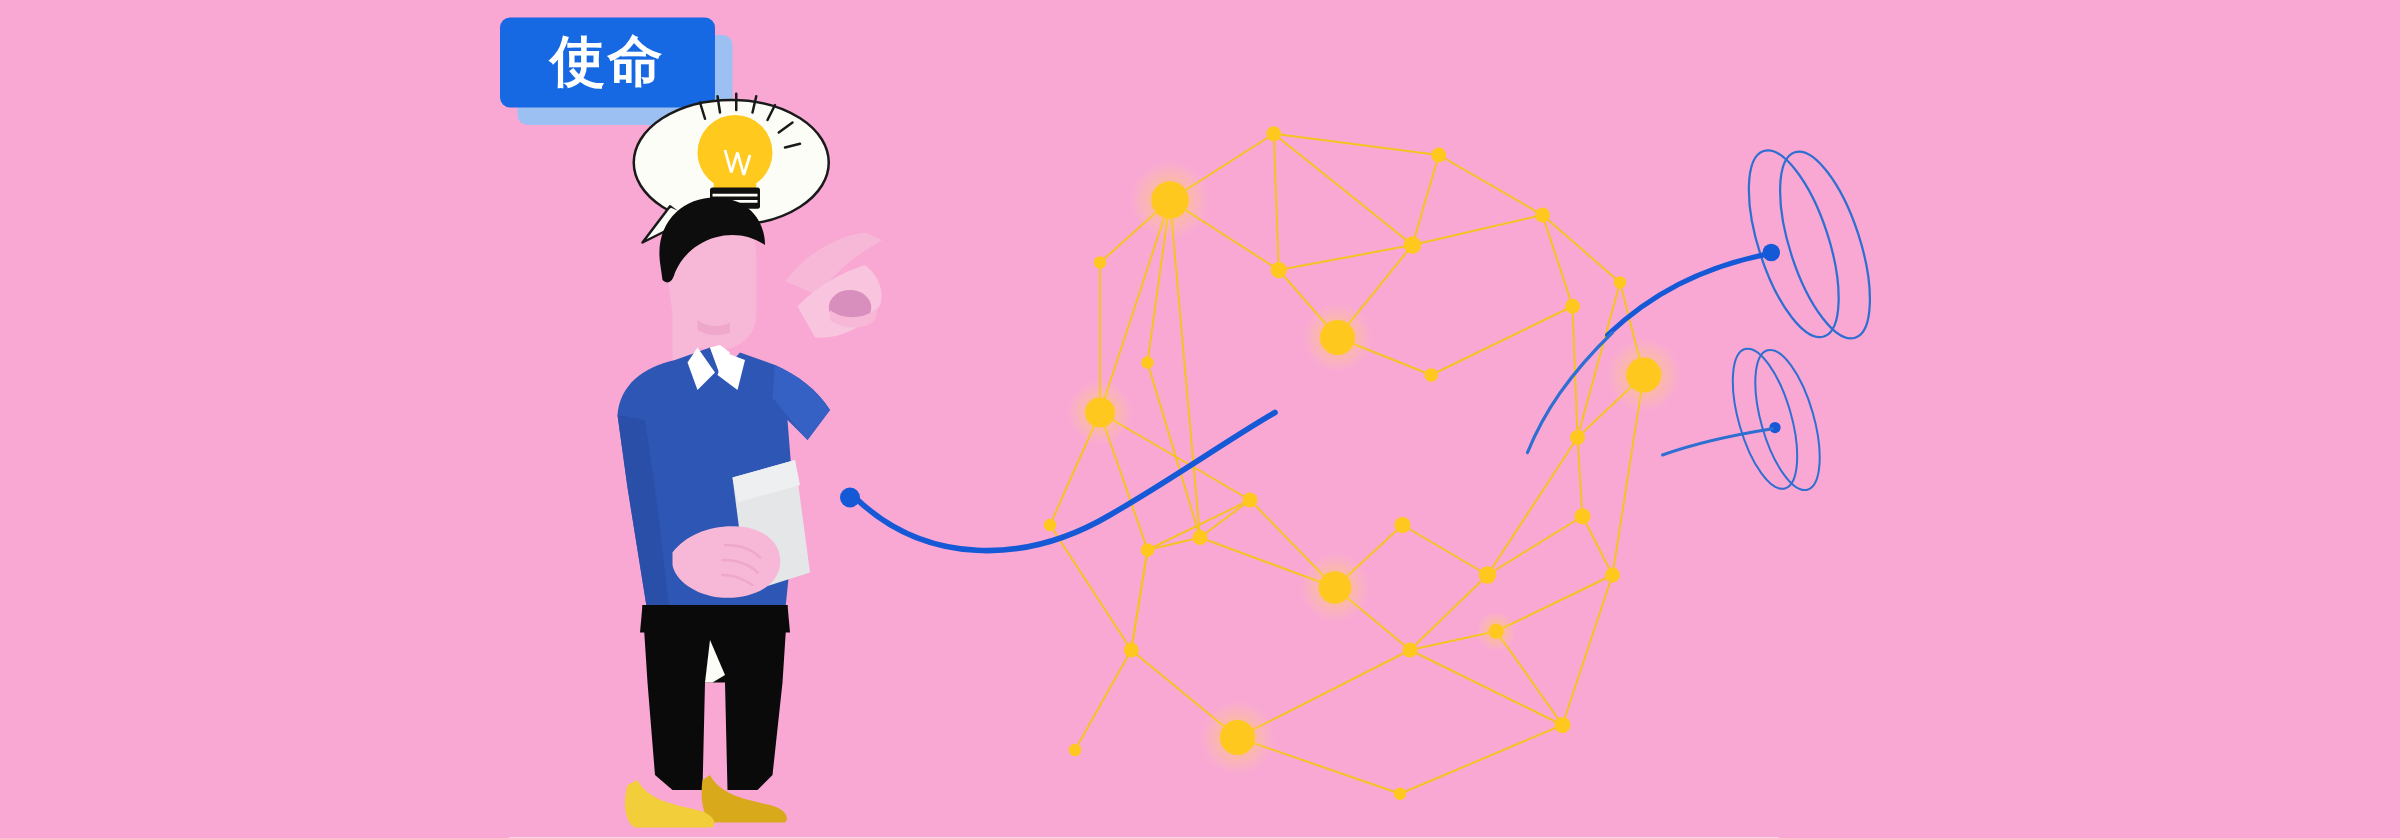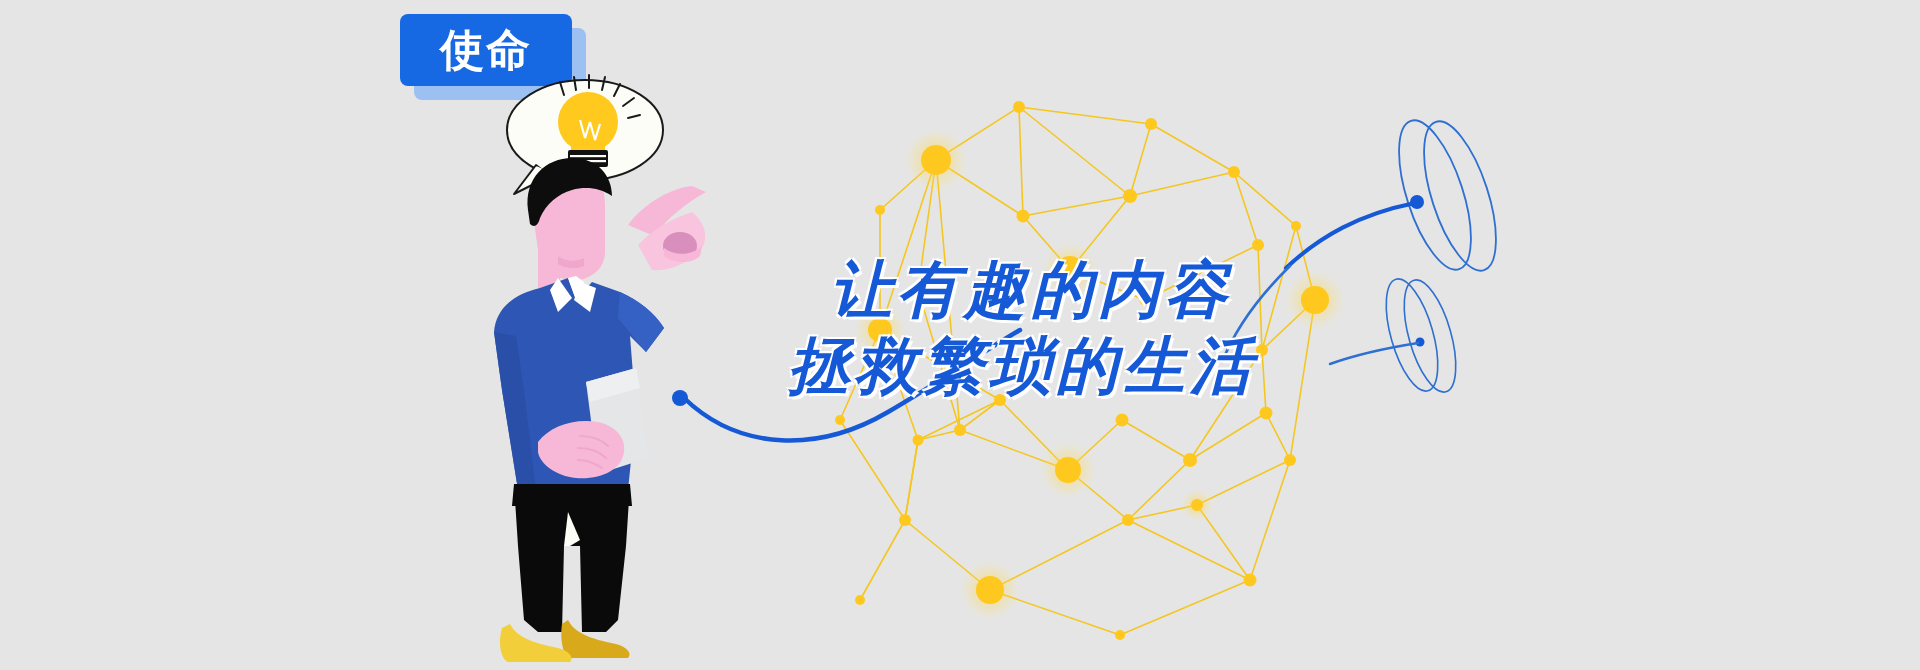--- a/index.html
+++ b/index.html
@@ -8,21 +8,21 @@
     padding: 0;
     background: #ffffff;
   }
   body {
     font-family: "Liberation Sans", sans-serif;
   }
   #banner {
     position: relative;
     width: 1920px;
     height: 670px;
-    background: #e5e5e5;
+    background: #f9a8d4;
     overflow: hidden;
   }
   #bg-layer {
     position: absolute;
     inset: 0;
     width: 1920px;
     height: 670px;
   }
   
   #badge-wrap {
@@ -321,18 +321,14 @@
     </g>
 
     <g>
       <path d="M128,560 C136,576 158,580 176,584 C188,587 192,594 188,598
                L130,598 C122,594 120,578 122,564 Z" fill="#D9A91C"></path>
       <path d="M70,564 C78,580 100,584 118,588 C130,591 134,598 130,602
                L68,602 C60,598 58,582 62,568 Z" fill="#F2CE3B"></path>
     </g>
   </svg>
 
-  <div id="headline">
-    <div class="headline-line" id="headline-line-1">让有趣的内容</div>
-    <div class="headline-line" id="headline-line-2">拯救繁琐的生活</div>
-  </div>
 
 </div>
 
 </body></html>

